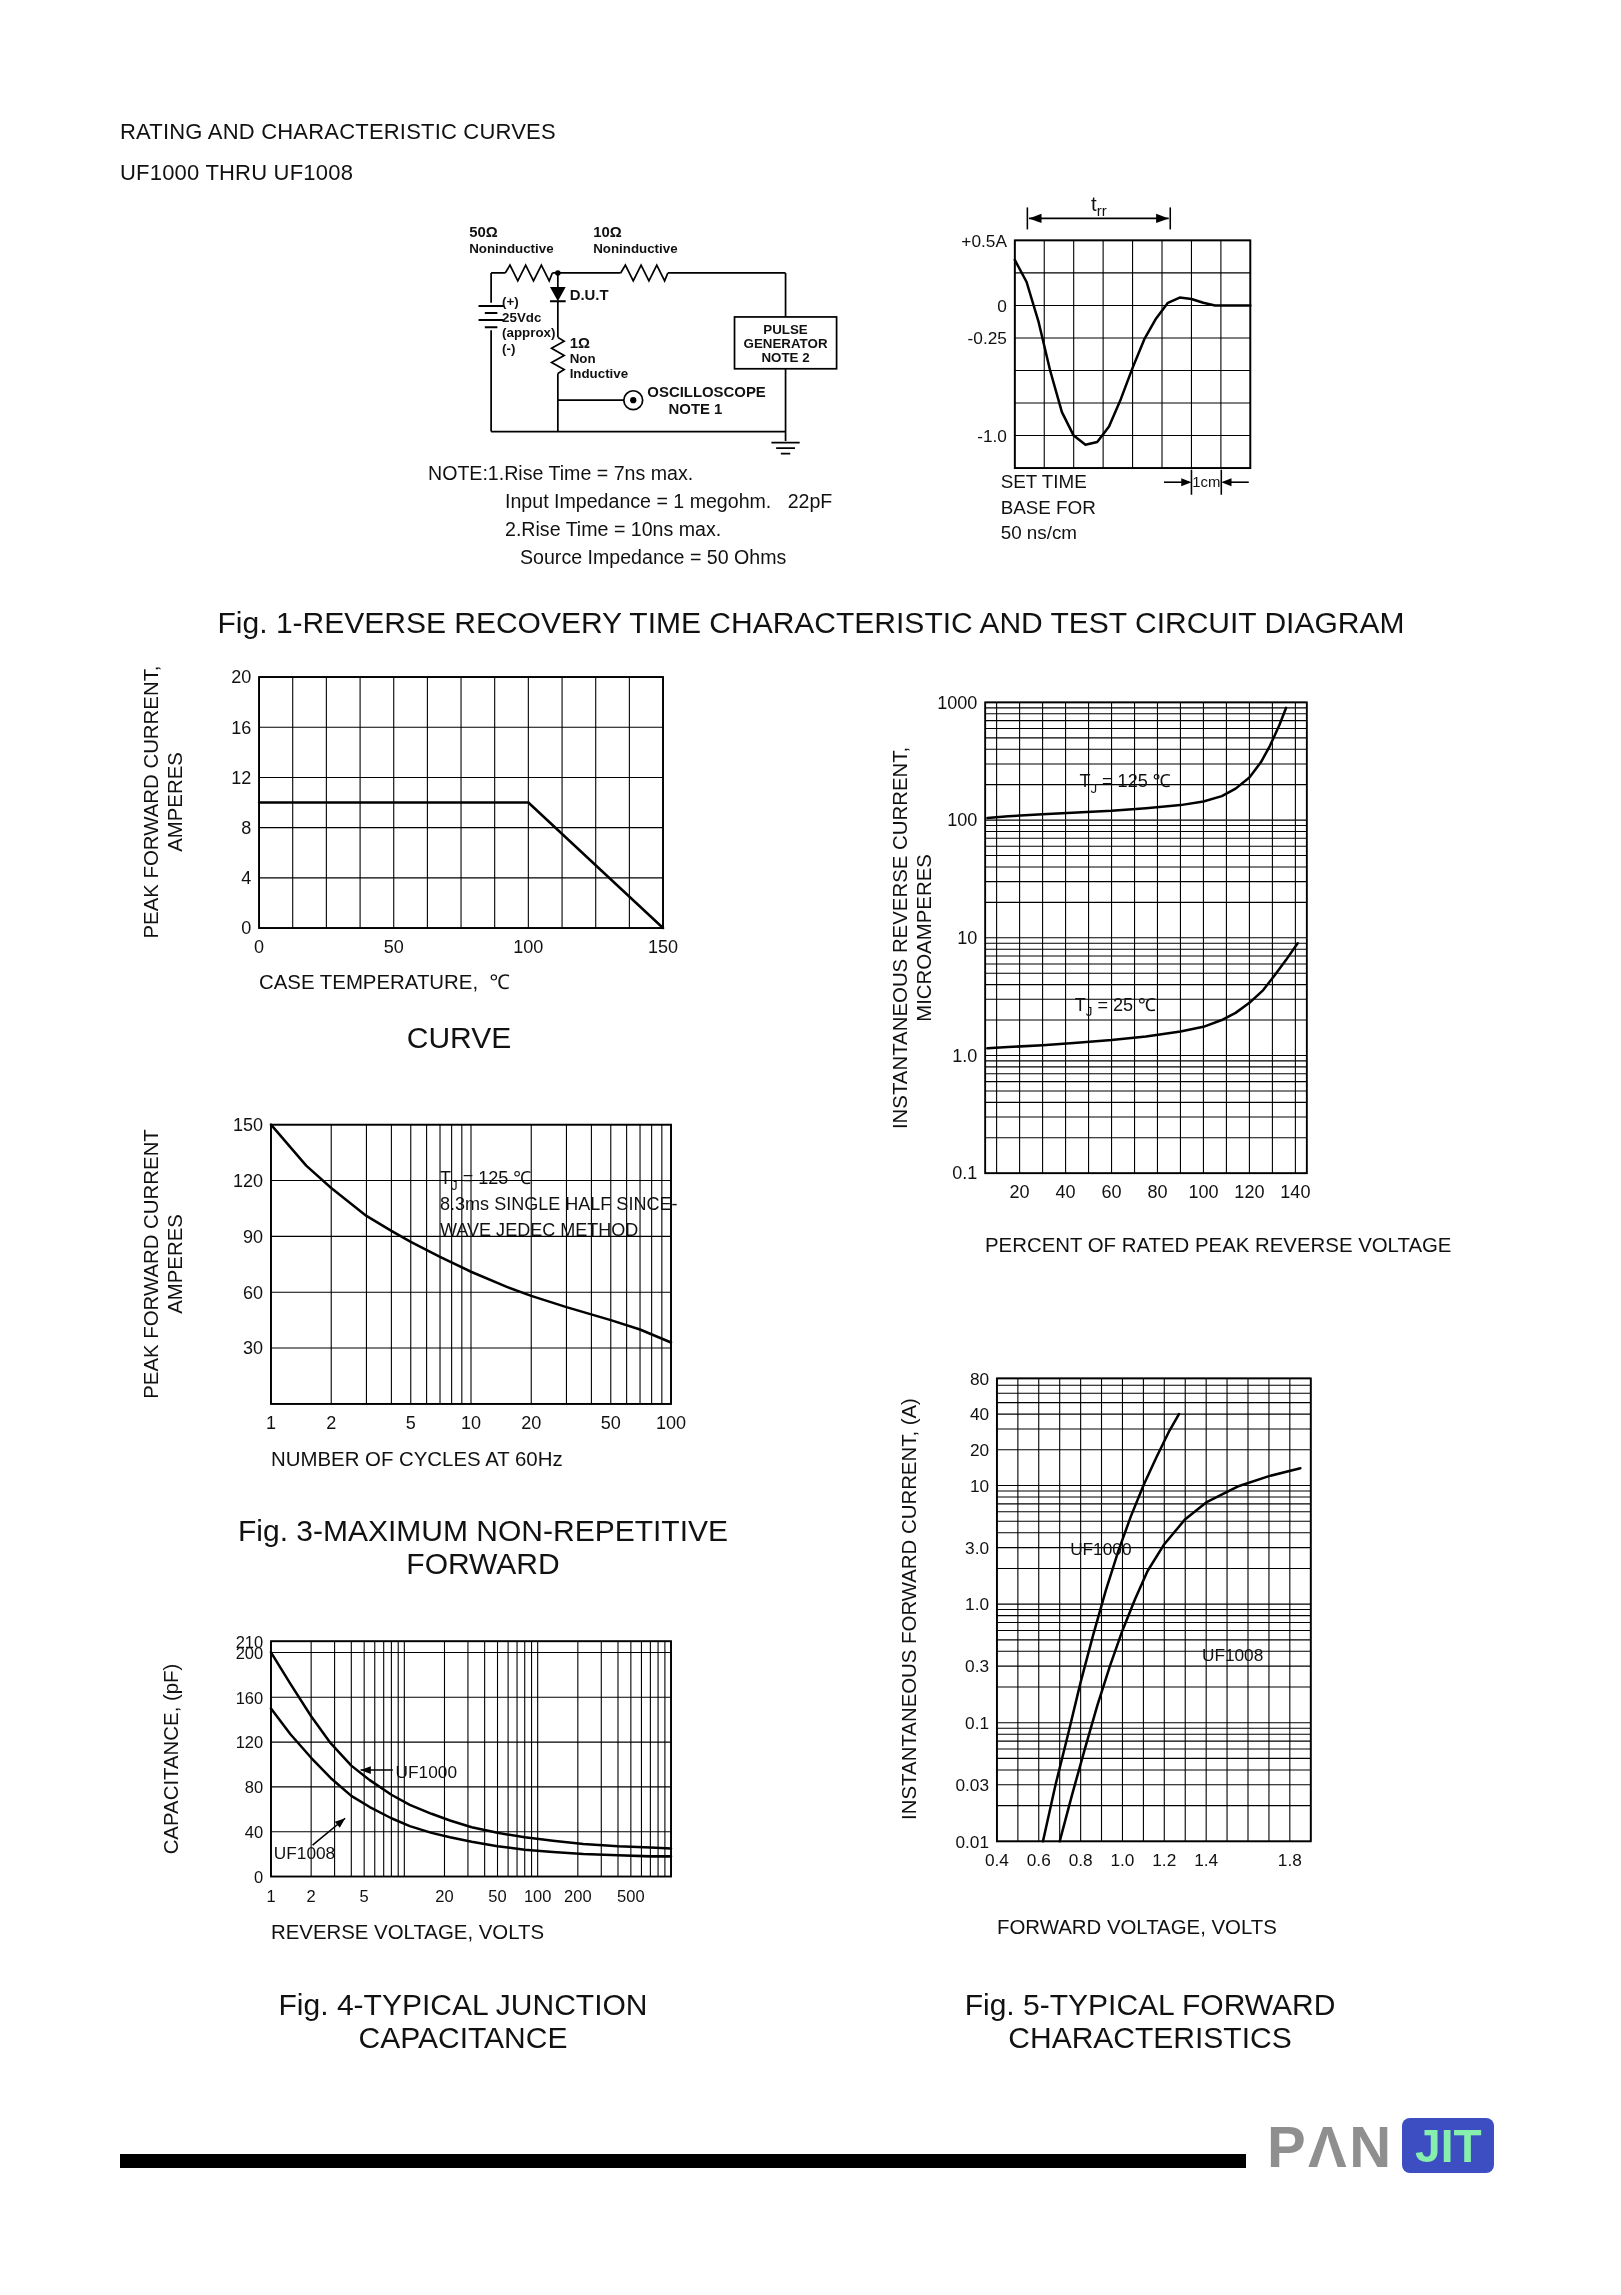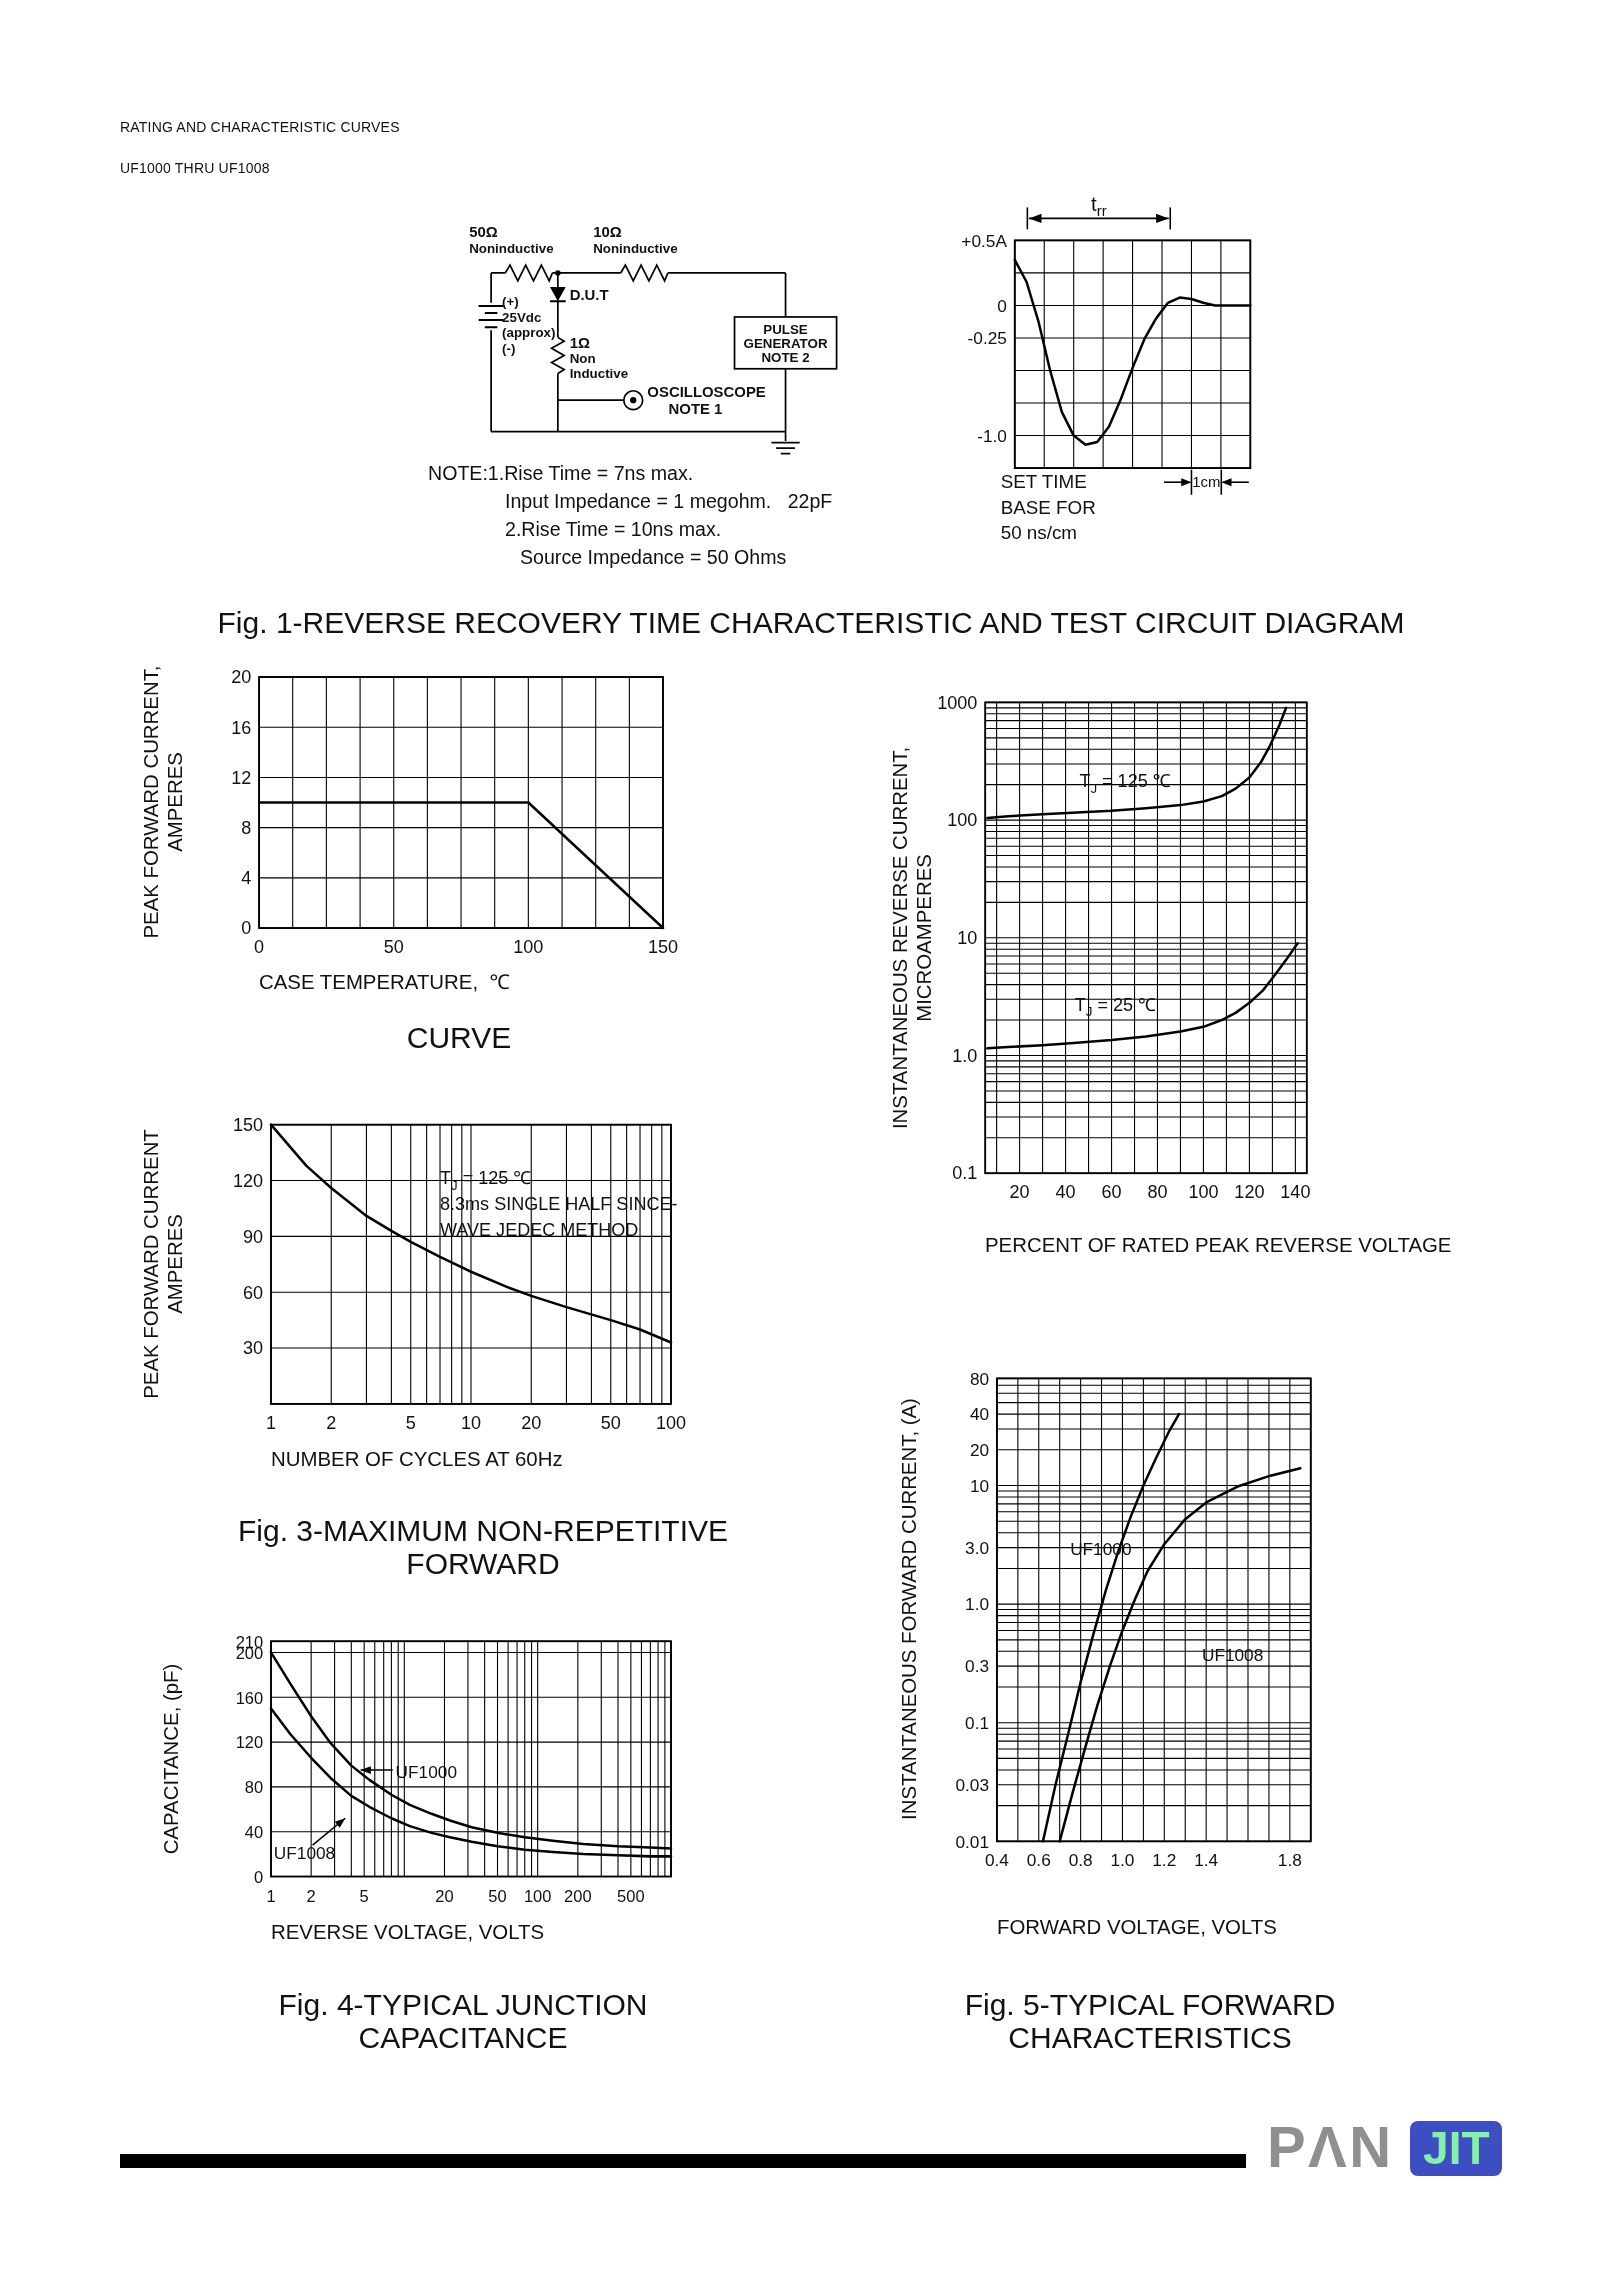--- a/index.html
+++ b/index.html
@@ -1,27 +1,27 @@
 <!DOCTYPE html>
 <html style="font-size:12.6px"><head>
 <meta charset="utf-8">
 <style>
   html,body{margin:0;padding:0;background:#fff;}
   .page{position:relative;width:1622px;height:2295px;background:#ffffff;
         font-family:"Liberation Sans",sans-serif;color:#111;overflow:hidden;}
   .t{position:absolute;}
-  .hdr{font-size:14px;letter-spacing:0.2px;text-align:right;}
+  .hdr{font-size:22px;letter-spacing:0.2px;text-align:right;}
   .cap{font-size:30px;text-align:center;line-height:33px;}
   .axt{font-size:20.4px;white-space:pre;}
   .rot{position:absolute;transform:translate(-50%,-50%) rotate(-90deg);
        white-space:nowrap;text-align:center;font-size:20.4px;line-height:24px;}
   .note{position:absolute;font-size:19.6px;white-space:pre;}
   svg{overflow:visible;display:block;}
   svg text{font-family:"Liberation Sans",sans-serif;fill:#111;}
-  .logo{display:flex;align-items:flex-end;gap:17px;}
+  .logo{display:flex;align-items:flex-start;gap:9px;}
   .logo-pan{font-size:58px;font-weight:bold;color:#8f8f8f;letter-spacing:2.4px;line-height:1;}
   .logo-jit{font-size:46px;font-weight:bold;color:#86efac;background:#3c4ec2;
             padding:4.7px 12.6px;border-radius:7.9px;line-height:1;}
 </style>
 </head>
 <body>
 
 <div class="page">
 
   <div class="t hdr" style="left:120px;top:119px">RATING AND CHARACTERISTIC CURVES</div>

